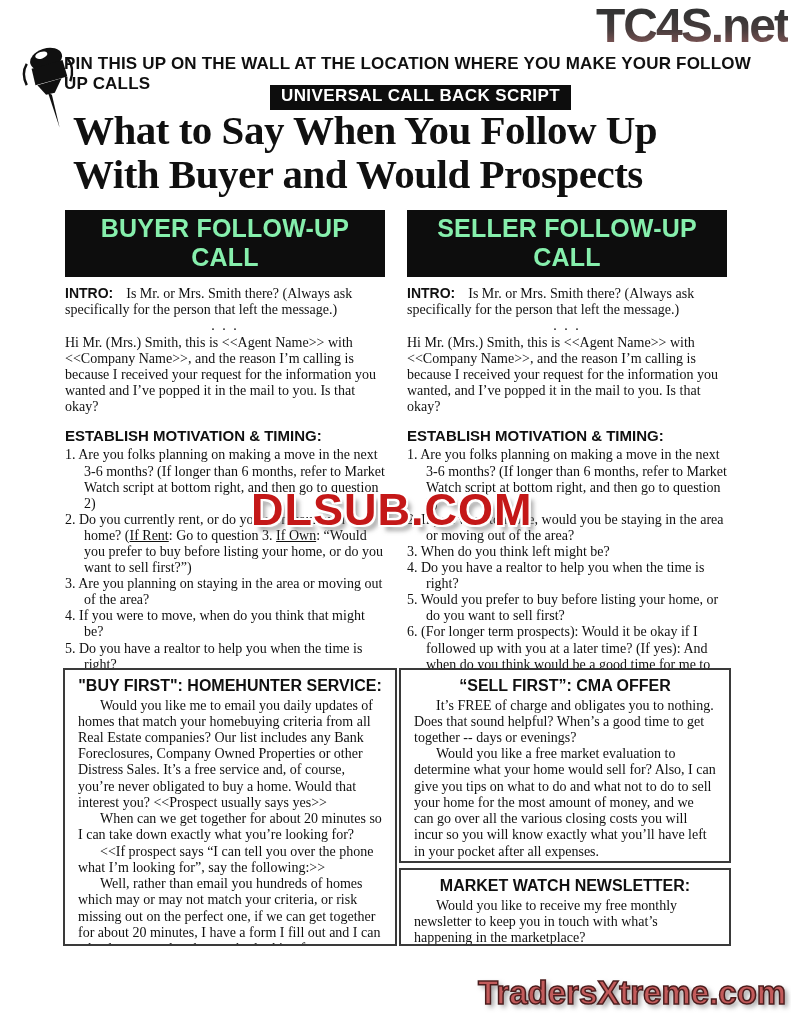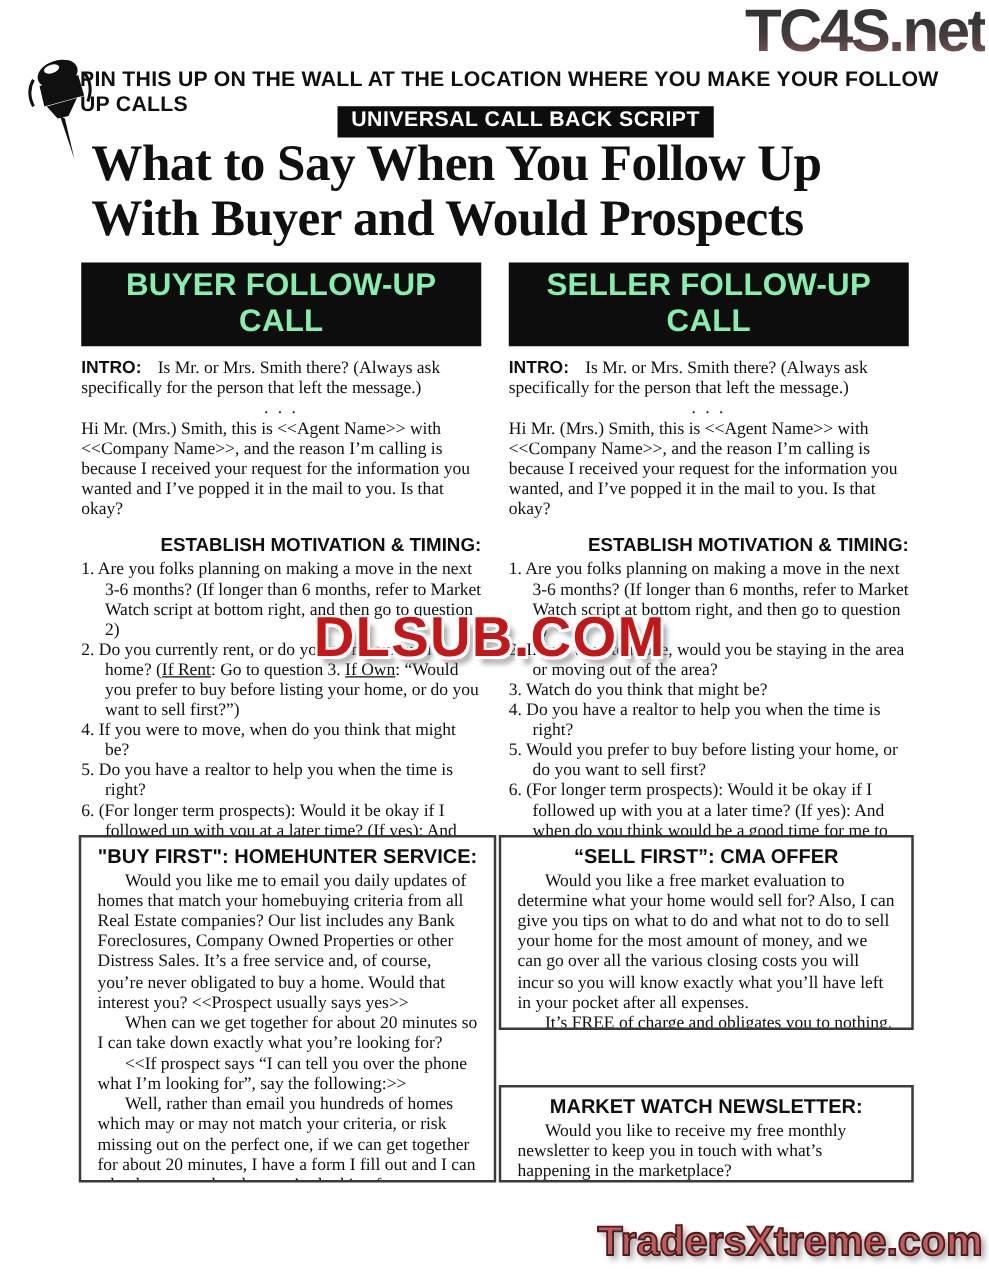--- a/index.html
+++ b/index.html
@@ -43,35 +43,35 @@
     display:grid;grid-template-columns:320px 320px;column-gap:22px;
     font-size:14px;line-height:1.15;
   }
   .col-header{
     background:var(--bar-black);color:#86efac;text-align:center;
     font-family:"Liberation Sans",sans-serif;font-weight:700;
     font-size:25px;padding:4px 0 5px;margin:0 0 8px 0;letter-spacing:0.2px;
   }
   .para{margin:0;}
   .intro-label,.section-heading,.box-title{
-    font-family:"Liberation Sans",sans-serif;font-weight:700;text-align:right;
+    font-family:"Liberation Sans",sans-serif;font-weight:700;
   }
   .intro-label{margin-right:13px;}
   .dots{text-align:center;margin:1px 0 2px;letter-spacing:2px;line-height:1;}
   .section-heading{font-size:15px;margin:12px 0 3px;}
   .q-item{padding-left:19px;text-indent:-19px;margin:0;}
   .it{}
   .un{text-decoration:underline;}
   
   .box{
     position:absolute;border:2px solid #3a3a3a;background:#fff;
     padding:5px 13px;font-size:14px;line-height:1.16;overflow:hidden;
   }
   #homehunter-box{left:63px;top:668px;width:334px;height:278px;}
-  #cma-box{left:399px;top:668px;width:332px;height:156px;}
+  #cma-box{left:399px;top:668px;width:332px;height:195px;}
   #market-watch-box{left:399px;top:868px;width:332px;height:78px;}
   .box-title{text-align:center;font-size:16px;margin:2px 0 2px;}
   .box-para{margin:0;text-indent:22px;}
   
   .dlsub{
     position:absolute;left:251px;top:487px;z-index:5;line-height:1;
     font-family:"Liberation Sans",sans-serif;font-weight:800;
     font-size:45px;letter-spacing:1px;color:var(--accent-red);
     text-shadow:
       -2px -2px 0 #fff, 2px -2px 0 #fff, -2px 2px 0 #fff, 2px 2px 0 #fff,
@@ -115,36 +115,37 @@
 
     <div class="col">
       <div class="col-header">BUYER FOLLOW-UP CALL</div>
       <p class="para"><span class="intro-label">INTRO:</span><span><span>Is Mr. or Mrs. Smith there? (</span><span class="it">Always ask specifically for the person that left the message.</span><span>)</span></span></p>
       <div class="dots">. . .</div>
       <p class="para"><span>Hi Mr. (Mrs.) Smith, this is </span><span class="it">&lt;&lt;Agent Name&gt;&gt;</span><span> with </span><span class="it">&lt;&lt;Company Name&gt;&gt;</span><span>, and the reason I’m calling is because I received your request for the information you wanted and I’ve popped it in the mail to you. Is that okay?</span></p>
       <div class="section-heading">ESTABLISH MOTIVATION &amp; TIMING:</div>
       <div>
           <div class="q-item">1. <span>Are you folks planning on making a move in the next 3-6 months? (</span><span class="it">If longer than 6 months, refer to Market Watch script at bottom right, and then go to question 2</span><span>)</span></div>
           <div class="q-item">2. <span>Do you currently rent, or do you own your own home? (</span><span class="it un">If Rent</span><span class="it">: Go to question 3. </span><span class="it un">If Own</span><span class="it">: “Would you prefer to buy before listing your home, or do you want to sell first?”</span><span>)</span></div>
+          <div class="q-item">3. <span>Are you planning on staying in the area or moving out of the area?</span></div>
           <div class="q-item">4. <span>If you were to move, when do you think that might be?</span></div>
           <div class="q-item">5. <span>Do you have a realtor to help you when the time is right?</span></div>
           <div class="q-item">6. <span>(</span><span class="it">For longer term prospects</span><span>): Would it be okay if I followed up with you at a later time? (</span><span class="it">If yes</span><span>): And when do you think would be a good time for me to call you back?</span></div>
         </div>
     </div>
 
     <div class="col">
       <div class="col-header">SELLER FOLLOW-UP CALL</div>
       <p class="para"><span class="intro-label">INTRO:</span><span><span>Is Mr. or Mrs. Smith there? (</span><span class="it">Always ask specifically for the person that left the message.</span><span>)</span></span></p>
       <div class="dots">. . .</div>
       <p class="para"><span>Hi Mr. (Mrs.) Smith, this is </span><span class="it">&lt;&lt;Agent Name&gt;&gt;</span><span> with </span><span class="it">&lt;&lt;Company Name&gt;&gt;</span><span>, and the reason I’m calling is because I received your request for the information you wanted, and I’ve popped it in the mail to you. Is that okay?</span></p>
       <div class="section-heading">ESTABLISH MOTIVATION &amp; TIMING:</div>
       <div>
           <div class="q-item">1. <span>Are you folks planning on making a move in the next 3-6 months? (</span><span class="it">If longer than 6 months, refer to Market Watch script at bottom right, and then go to question 2</span><span>)</span></div>
           <div class="q-item">2. <span>If you were to move, would you be staying in the area or moving out of the area?</span></div>
-          <div class="q-item">3. <span>Watch do you think that might be?</span></div>
+          <div class="q-item">3. <span>When do you think left might be?</span></div>
           <div class="q-item">4. <span>Do you have a realtor to help you when the time is right?</span></div>
           <div class="q-item">5. <span>Would you prefer to buy before listing your home, or do you want to sell first?</span></div>
           <div class="q-item">6. <span>(</span><span class="it">For longer term prospects</span><span>): Would it be okay if I followed up with you at a later time? (</span><span class="it">If yes</span><span>): And when do you think would be a good time for me to call you back?</span></div>
         </div>
     </div>
 
   </div>
 
   <div class="box" id="homehunter-box">
     <div class="box-title">"BUY FIRST": HOMEHUNTER SERVICE:</div>
@@ -152,22 +153,22 @@
         <p class="box-para"><span>Would you like me to email you daily updates of homes that match your homebuying criteria from all Real Estate companies? Our list includes any Bank Foreclosures, Company Owned Properties or other Distress Sales. It’s a free service and, of course, you’re never obligated to buy a home. Would that interest you? </span><span class="it">&lt;&lt;Prospect usually says yes&gt;&gt;</span></p>
         <p class="box-para"><span>When can we get together for about 20 minutes so I can take down exactly what you’re looking for?</span></p>
         <p class="box-para"><span class="it">&lt;&lt;If prospect says “I can tell you over the phone what I’m looking for”, say the following</span><span class="it">:&gt;&gt;</span></p>
         <p class="box-para"><span>Well, rather than email you hundreds of homes which may or may not match your criteria, or risk missing out on the perfect one, if we can get together for about 20 minutes, I have a form I fill out and I can take down exactly what you’re looking for.</span></p>
       </div>
   </div>
 
   <div class="box" id="cma-box">
     <div class="box-title">“SELL FIRST”: CMA OFFER</div>
     <div>
+        <p class="box-para"><span>It’s FREE of charge and obligates you to nothing. Does that sound helpful? When’s a good time to get together -- days or evenings?</span></p>
         <p class="box-para"><span>Would you like a free market evaluation to determine what your home would sell for? Also, I can give you tips on what to do and what not to do to sell your home for the most amount of money, and we can go over all the various closing costs you will incur so you will know exactly what you’ll have left in your pocket after all expenses.</span></p>
-        <p class="box-para"><span>It’s FREE of charge and obligates you to nothing. Does that sound helpful? When’s a good time to get together -- days or evenings?</span></p>
       </div>
   </div>
 
   <div class="box" id="market-watch-box">
     <div class="box-title">MARKET WATCH NEWSLETTER:</div>
     <div>
         <p class="box-para"><span>Would you like to receive my free monthly newsletter to keep you in touch with what’s happening in the marketplace?</span></p>
       </div>
   </div>
 

